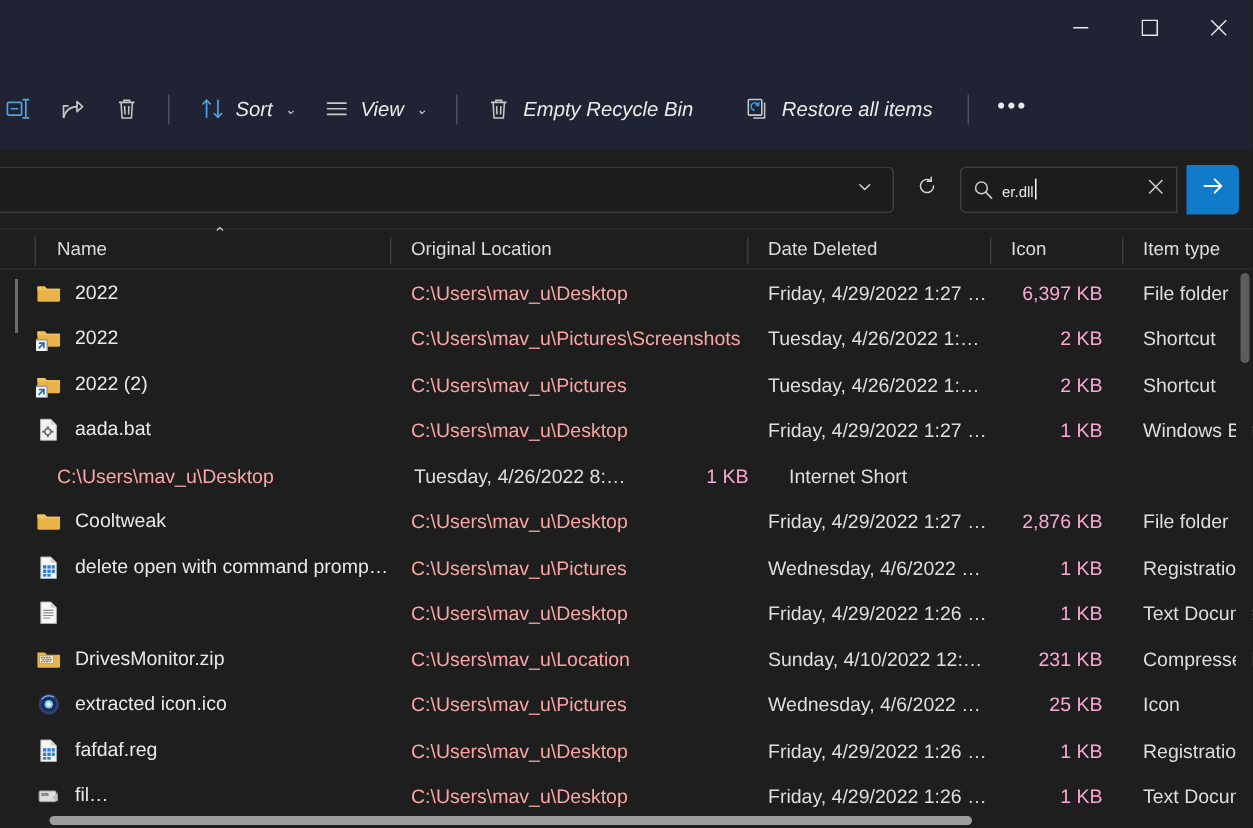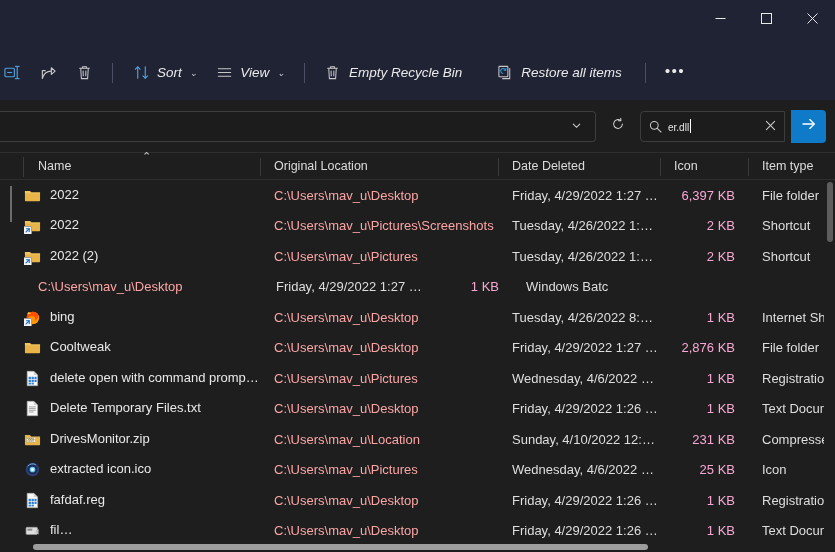--- a/index.html
+++ b/index.html
@@ -485,43 +485,41 @@
             </span>
             <span class="nametext">2022 (2)</span>
           </div>
           <div class="cell cell-loc">C:\Users\mav_u\Pictures</div>
           <div class="cell cell-date">Tuesday, 4/26/2022 1:29 PM</div>
           <div class="cell cell-size">2 KB</div>
           <div class="cell cell-type">Shortcut</div>
         </div>
         <div class="row">
           <div class="gutter"></div>
+          <div class="cell cell-name">
+            <span class="icon">
+              <svg width="17" height="17" viewBox="0 0 18 18">
+                <path d="M3.2 1.6 h7.2 l4 4 v10.8 h-11.2 Z" fill="#f2f2f2" stroke="#b8b8b8" stroke-width="0.7"></path>
+                <path d="M10.4 1.6 v4 h4 Z" fill="#d4d4d4"></path>
+                <circle cx="8.3" cy="10.4" r="2.1" fill="none" stroke="#6d6d6d" stroke-width="1.1"></circle>
+                <rect x="7.6" y="6.6" width="1.5" height="1.6" fill="#6d6d6d"></rect>
+                <rect x="7.6" y="12.6" width="1.5" height="1.6" fill="#6d6d6d"></rect>
+                <rect x="4.4" y="9.6" width="1.6" height="1.5" fill="#6d6d6d"></rect>
+                <rect x="10.7" y="9.6" width="1.6" height="1.5" fill="#6d6d6d"></rect>
+              </svg>
+            </span>
+            <span class="nametext">aada.bat</span>
+          </div>
           <div class="cell cell-loc">C:\Users\mav_u\Desktop</div>
           <div class="cell cell-date">Friday, 4/29/2022 1:27 PM</div>
           <div class="cell cell-size">1 KB</div>
           <div class="cell cell-type">Windows Batc</div>
         </div>
         <div class="row">
           <div class="gutter"></div>
-          <div class="cell cell-name">
-            <span class="icon">
-              <svg width="17" height="17" viewBox="0 0 18 18">
-                <circle cx="9.5" cy="9.5" r="6.6" fill="#ff9500"></circle>
-                <path d="M9.5 2.9 a6.6 6.6 0 0 0 -6.3 8.6 c1.6 -4.2 5 -5.1 7.6 -3.3 1.6 1.1 1.3 3.2 0.1 4.3 2.6 -0.6 4.3 -3.1 4.3 -5.8 a6.6 6.6 0 0 0 -5.7 -3.8 Z" fill="#ff4f00"></path>
-                <path d="M4.2 3.6 c1.1 -0.2 2.4 0.3 3 1.5 -1.5 -0.3 -2.6 0.2 -3.4 1.1 -0.3 -0.9 -0.1 -1.9 0.4 -2.6 Z" fill="#ffd13f"></path>
-              </svg>
-              <span class="shortcut-ov">
-                <svg viewBox="0 0 8 8" fill="none" stroke="#1e6fbf" stroke-width="1.3" stroke-linecap="round" stroke-linejoin="round">
-                  <path d="M6 2 L2.4 5.6"></path>
-                  <path d="M2.8 2 H6 V5.2"></path>
-                </svg>
-              </span>
-            </span>
-            <span class="nametext">bing</span>
-          </div>
           <div class="cell cell-loc">C:\Users\mav_u\Desktop</div>
           <div class="cell cell-date">Tuesday, 4/26/2022 8:04 PM</div>
           <div class="cell cell-size">1 KB</div>
           <div class="cell cell-type">Internet Short</div>
         </div>
         <div class="row">
           <div class="gutter"></div>
           <div class="cell cell-name">
             <span class="icon">
               <svg width="17" height="17" viewBox="0 0 18 18">
@@ -570,21 +568,20 @@
                 <path d="M3.4 1.4 h7 l4 4 v11.2 h-11 Z" fill="#f7f7f7" stroke="#aeaeae" stroke-width="0.7"></path>
                 <path d="M10.4 1.4 v4 h4 Z" fill="#d0d0d0"></path>
                 <g stroke="#8a8a8a" stroke-width="0.8">
                   <line x1="5.1" y1="7.3" x2="12.4" y2="7.3"></line>
                   <line x1="5.1" y1="9.1" x2="12.4" y2="9.1"></line>
                   <line x1="5.1" y1="10.9" x2="12.4" y2="10.9"></line>
                   <line x1="5.1" y1="12.7" x2="10.2" y2="12.7"></line>
                 </g>
               </svg>
             </span>
-            <span class="nametext">Delete Temporary Files.txt</span>
           </div>
           <div class="cell cell-loc">C:\Users\mav_u\Desktop</div>
           <div class="cell cell-date">Friday, 4/29/2022 1:26 PM</div>
           <div class="cell cell-size">1 KB</div>
           <div class="cell cell-type">Text Documen</div>
         </div>
         <div class="row">
           <div class="gutter"></div>
           <div class="cell cell-name">
             <span class="icon">

